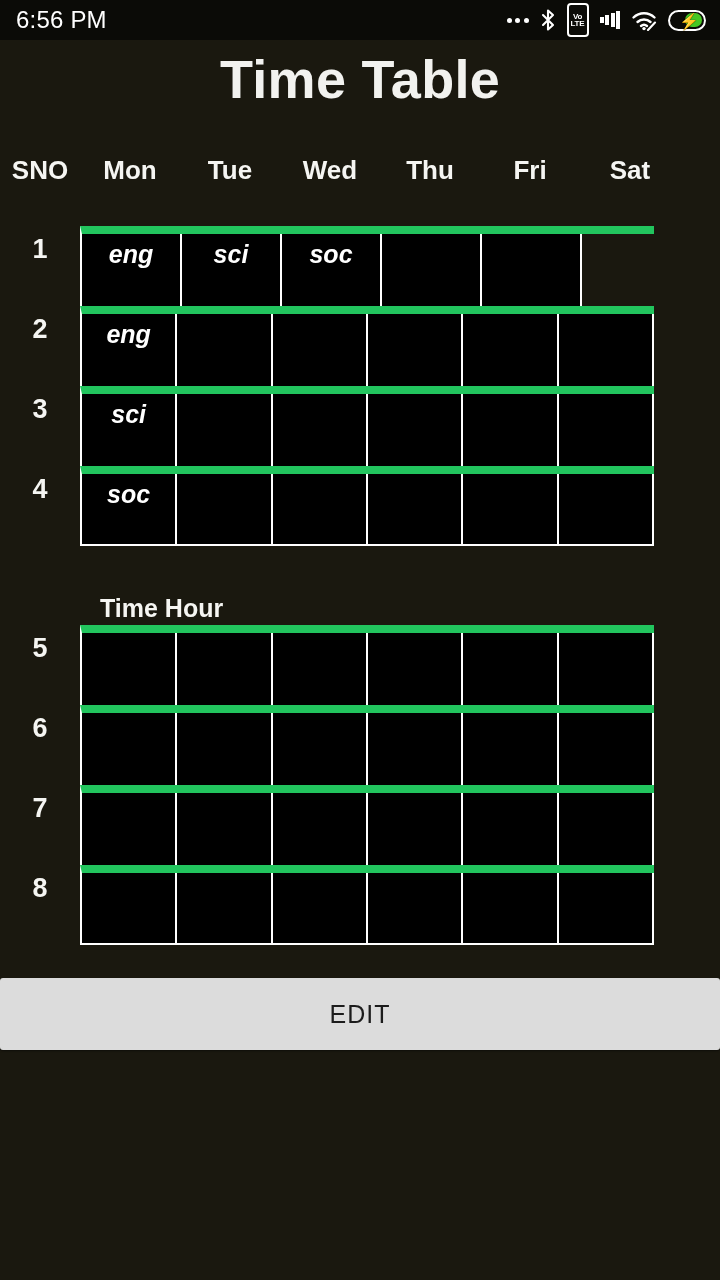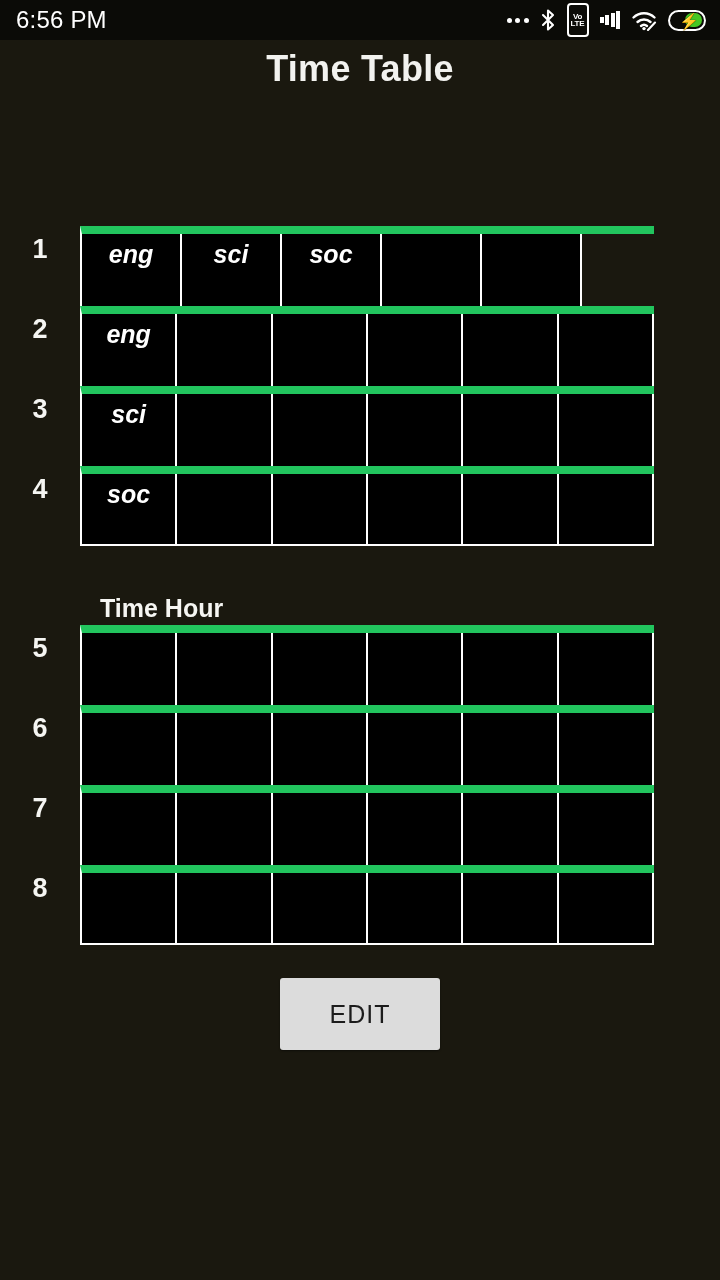--- a/index.html
+++ b/index.html
@@ -96,21 +96,21 @@
     text-shadow: 0 0 1px #000;
   }
 
   
   .page-title {
     position: absolute;
     top: 48px; left: 0;
     width: 720px;
     text-align: center;
     color: #f2f2ef;
-    font-size: 36px;
+    font-size: 54px;
     font-weight: 700;
     letter-spacing: .3px;
   }
 
   
   .col-headers {
     position: absolute;
     top: 148px; left: 0;
     width: 720px;
     height: 44px;
@@ -255,20 +255,29 @@
       <span class="ic battery">
         <span class="fill"></span>
         <span class="bolt">⚡</span>
       </span>
 
     </div>
   </div>
 
   <div class="page-title">Time Table</div>
 
+  <div class="col-headers">
+    <div class="sno-head">SNO</div>
+    <div class="day-head">Mon</div>
+    <div class="day-head">Tue</div>
+    <div class="day-head">Wed</div>
+    <div class="day-head">Thu</div>
+    <div class="day-head">Fri</div>
+    <div class="day-head">Sat</div>
+  </div>
 
   <div class="grid-block" id="morning-grid" style="top:226px;">
       <div class="grid-row">
         <div class="sno-cell">1</div>
         <div class="cells">
           <div class="cell">eng</div>
           <div class="cell">sci</div>
           <div class="cell">soc</div>
           <div class="cell"></div>
           <div class="cell"></div>
@@ -351,17 +360,17 @@
           <div class="cell"></div>
           <div class="cell"></div>
           <div class="cell"></div>
           <div class="cell"></div>
           <div class="cell"></div>
           <div class="cell"></div>
         </div>
       </div>
     </div>
 
-  <div class="button-row" style="top:978px;">
+  <div class="button-row" style="top:978px;flex-direction:column;">
     <button class="btn">EDIT</button>
   </div>
 
 </div>
 
 </body></html>

